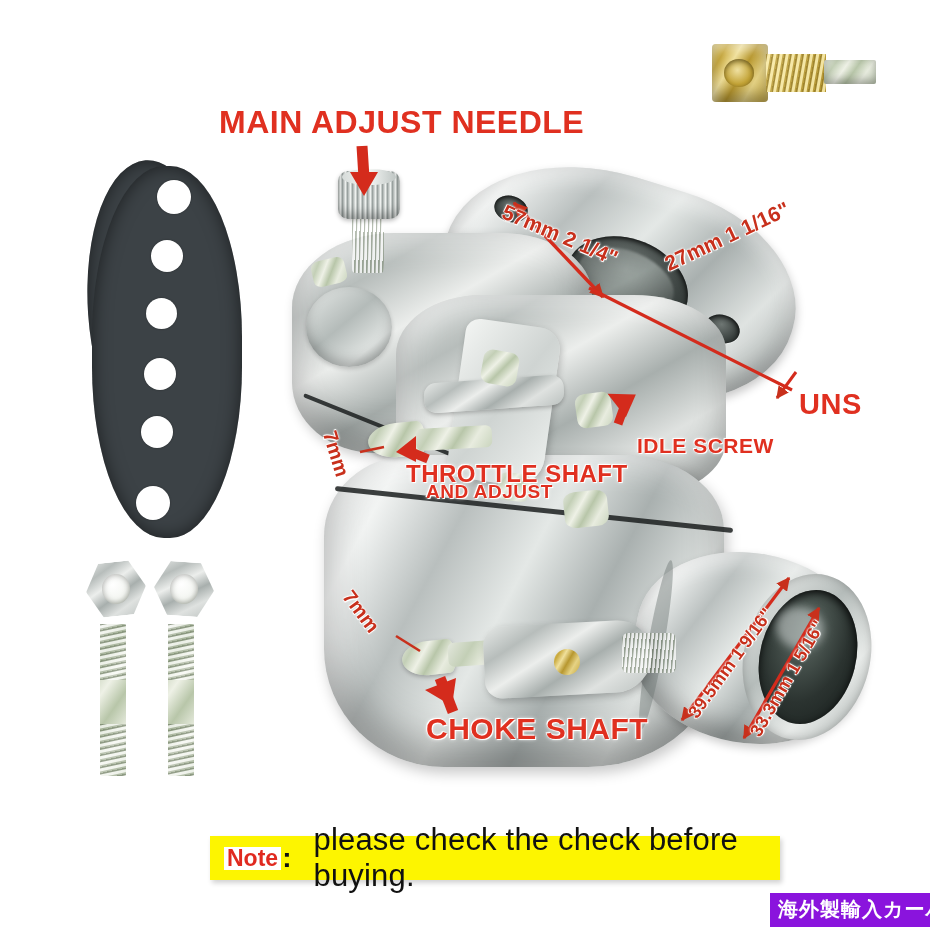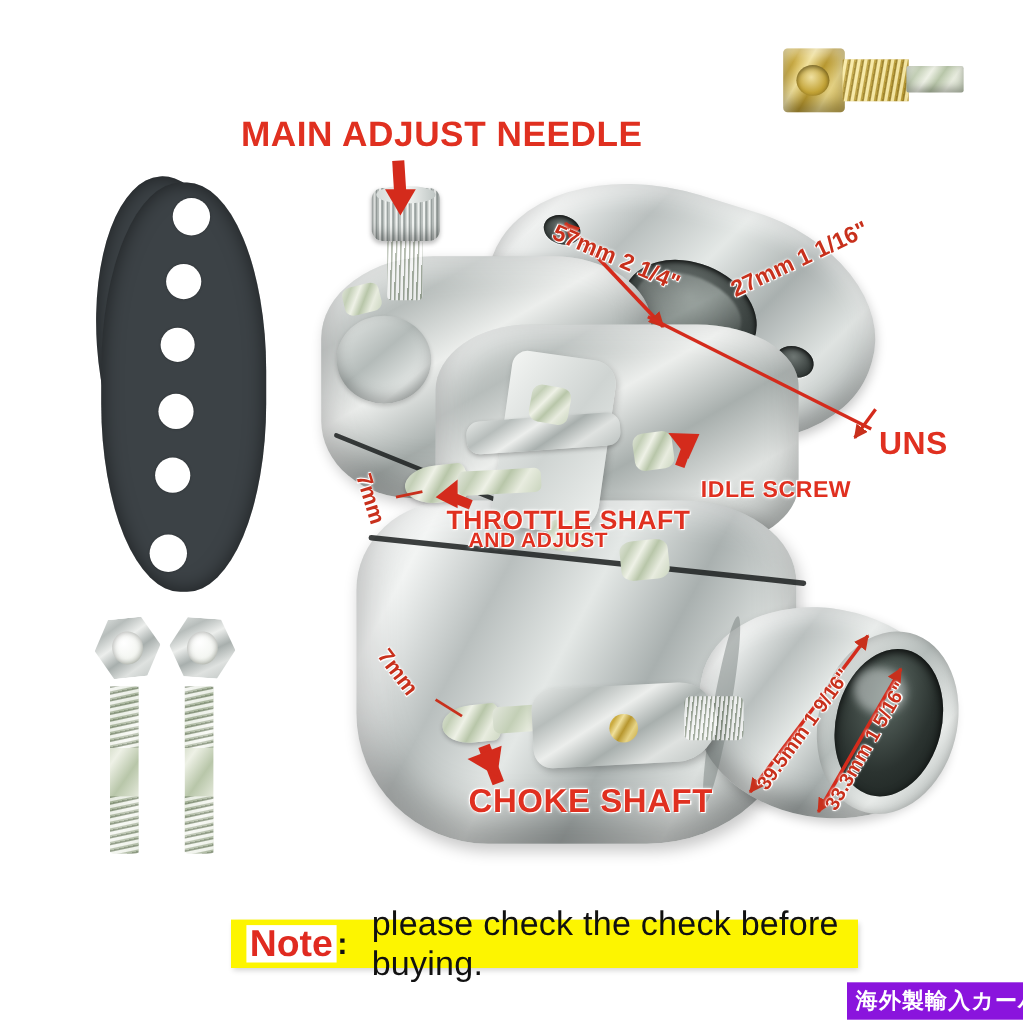--- a/index.html
+++ b/index.html
@@ -125,21 +125,21 @@
   .arrow-svg{position:absolute;overflow:visible;}
 
   
   #note-bar{
     position:absolute;background:#fdf500;
     display:flex;align-items:center;
     box-shadow:2px 3px 5px rgba(0,0,0,.18);
   }
   #note-word{
     background:#ffffff;color:#e02a20;font-weight:700;
-    padding:0 3px;margin-left:14px;font-size:34px;line-height:1;
+    padding:0 3px;margin-left:14px;font-size:23px;line-height:1;
     font-family:"Liberation Sans",sans-serif;
   }
   #note-colon{color:#111;font-weight:700;font-size:28px;margin-left:1px;}
   #note-text{
     color:#111;font-size:31px;margin-left:22px;font-weight:400;
     font-family:"Liberation Sans",sans-serif;letter-spacing:.2px;
   }
   #jp-badge{
     position:absolute;background:#8a14dd;color:#fff;
     font-size:20px;font-weight:700;letter-spacing:1px;

